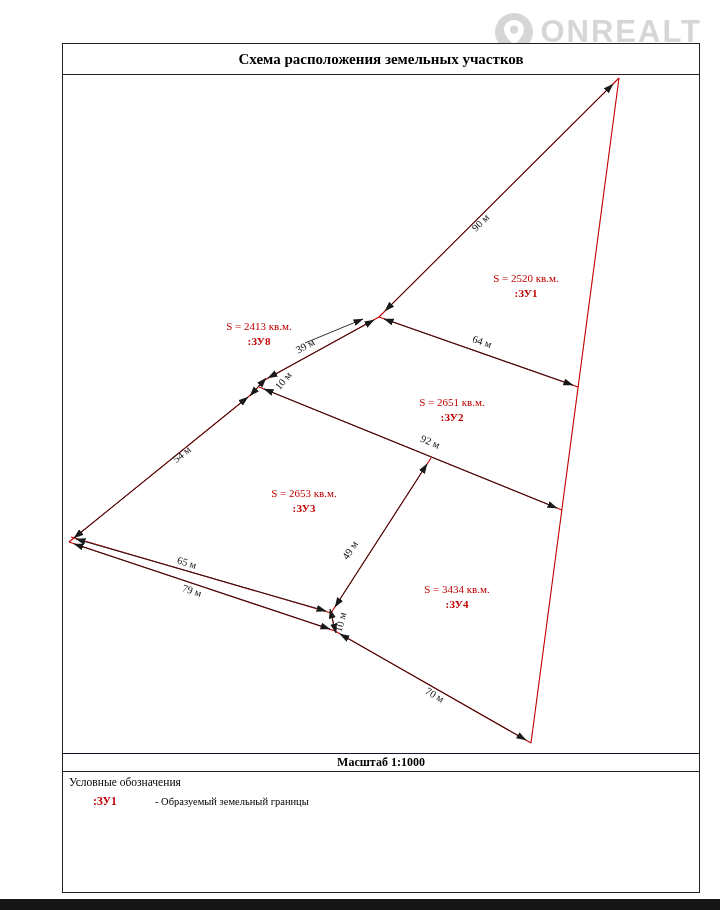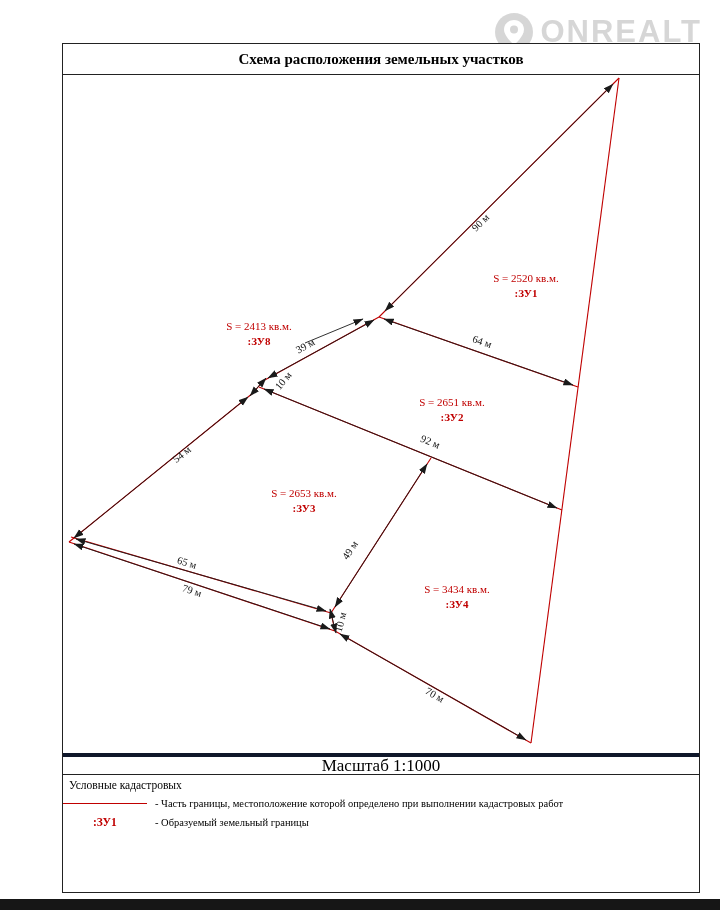--- a/index.html
+++ b/index.html
@@ -12,22 +12,22 @@
     border:1px solid #222; box-sizing:content-box; background:#fff;margin-top:15px;
   }
   .title-row {
     height:30px; border-bottom:1px solid #222;
     display:flex; align-items:center; justify-content:center;
     font-weight:bold; font-size:15px;
   }
   .drawing { height:678px; position:relative; }
   .drawing svg { display:block; width:636px; height:678px; }
   .scale-row {
-    height:17px; border-top:4px solid #0f172a; border-bottom:1px solid #222;
-    display:flex; align-items:center; justify-content:center; font-size:17px;
+    height:17px; border-top:1px solid #0f172a; border-bottom:1px solid #222;
+    display:flex; align-items:center; justify-content:center; font-size:12px;font-weight:bold;
   }
   .legend { height:120px; font-size:11px; }
   .legend-heading { padding:4px 0 0 6px; font-size:11.5px; }
   .legend-row { display:flex; align-items:center; margin-top:7px; }
   .legend-symbol { width:92px; flex:none; display:flex; align-items:center; }
   .legend-line { width:84px; height:0; border-top:1.2px solid #c00000; }
   .legend-zu { padding-left:30px; color:#c00000; font-weight:bold; font-size:11.5px; }
   .legend-text { font-size:10.5px; }
   .watermark {
     position:absolute; top:12px; right:18px; display:flex; align-items:center;
@@ -132,28 +132,22 @@
 
           <text class="plot-area-label" text-anchor="middle" x="394" y="518">S = 3434 кв.м.</text>
           <text class="plot-id-label" text-anchor="middle" x="394" y="533">:ЗУ4</text>
         </g>
       </svg>
     </div>
 
     <div class="scale-row">Масштаб 1:1000</div>
 
     <div class="legend">
-      <div class="legend-heading">Условные кадастровых</div>
+      <div class="legend-heading">Условные обозначения</div>
 
-      <div class="legend-row">
-        <div class="legend-symbol">
-          <div class="legend-line"></div>
-        </div>
-        <div class="legend-text">- Часть границы, местоположение которой определено при выполнении кадастровых работ</div>
-      </div>
 
       <div class="legend-row">
         <div class="legend-symbol">
           <span class="legend-zu">:ЗУ1</span>
         </div>
         <div class="legend-text">- Образуемый земельный границы</div>
       </div>
     </div>
 
   </div>

